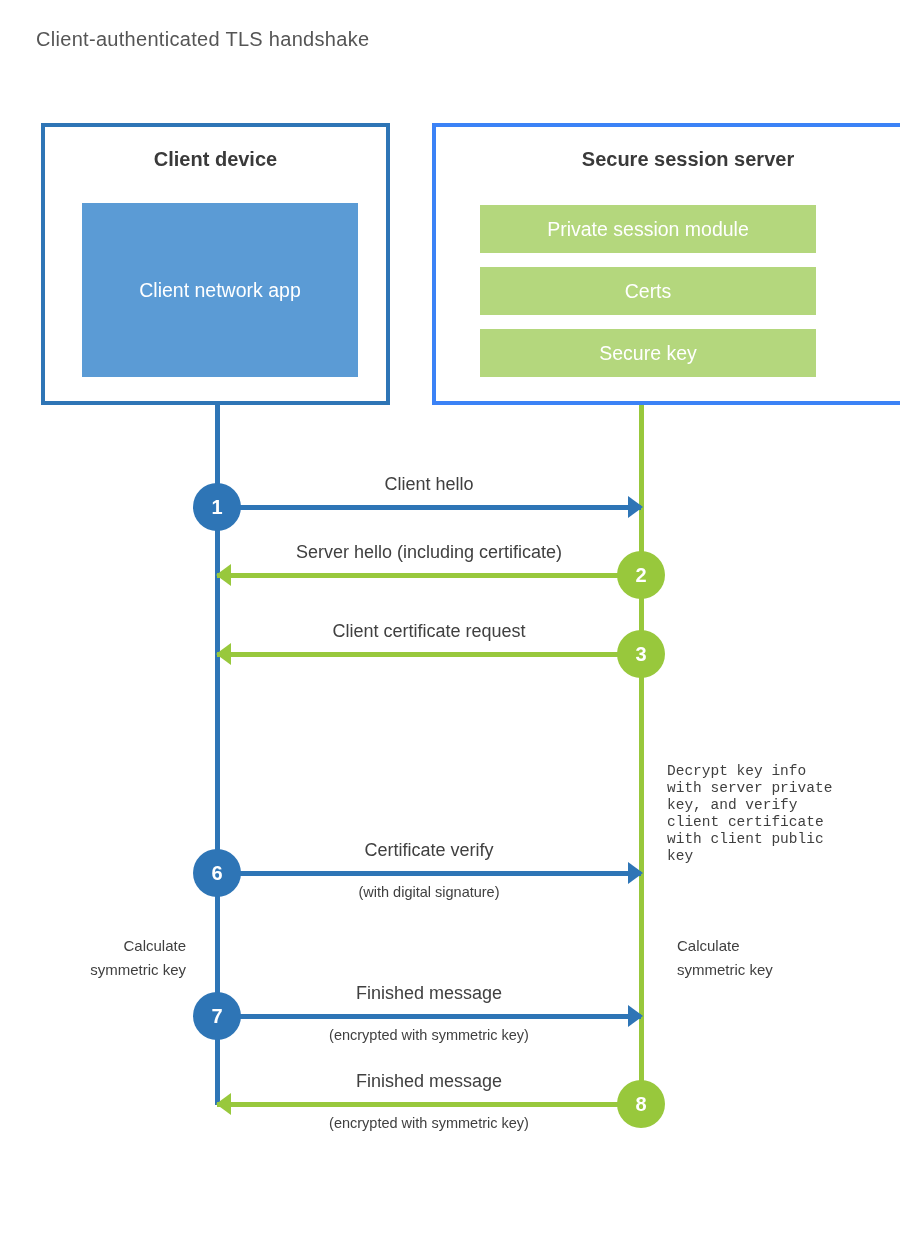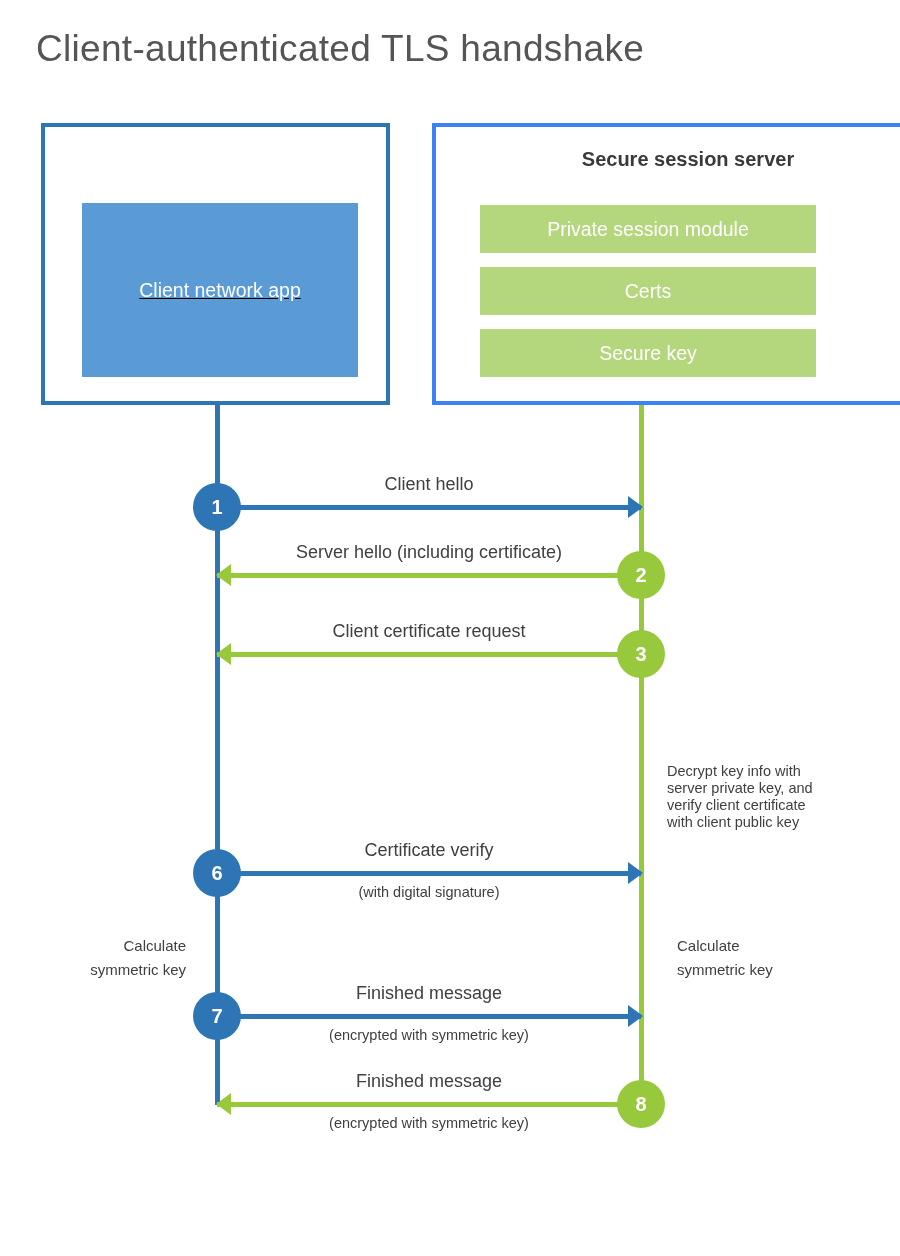--- a/index.html
+++ b/index.html
@@ -1,30 +1,30 @@
 <!DOCTYPE html>
 <html><head>
 <meta charset="utf-8">
 <style>
   * { margin:0; padding:0; box-sizing:border-box; }
   html,body { background:#ffffff; }
   body { font-family:"Liberation Sans", sans-serif; }
   .canvas { position:relative; width:900px; height:1256px; background:#ffffff; overflow:hidden; }
 
-  .page-title { position:absolute; left:36px; top:28px; font-size:37px; font-weight:400;
+  .page-title { position:absolute; left:36px; top:28px; font-size:20px; font-weight:400;
                 color:#555555; letter-spacing:0.3px; }
 
   
   .box { position:absolute; top:123px; height:282px; background:#ffffff; }
   .box.client-box { left:41px; width:349px; border:4px solid #2e75b6; }
   .box.server-box { left:432px; width:512px; border:4px solid #3b82f6; }
   .box-title { margin-top:21px; text-align:center; font-weight:bold; font-size:20px; color:#3a3a3a; }
 
   .client-app { position:absolute; left:37px; top:76px; width:276px; height:174px;
-                background:#5b9bd5; display:flex; align-items:center; justify-content:center;text-decoration:underline; }
+                background:#5b9bd5; display:flex; align-items:center; justify-content:center; }
   .client-app span { display:block; max-width:175px; text-align:center; color:#ffffff;
                      font-size:19.5px; line-height:27px; }
 
   .server-row { position:absolute; left:44px; width:336px; height:48px; background:#b4d77d;
                 display:flex; align-items:center; justify-content:center; }
   .server-row span { color:#ffffff; font-size:19.5px; }
 
   
   .vline { position:absolute; top:405px; width:5px; height:700px; }
   .vline.blue  { left:215px; background:#2e75b6; }
@@ -46,32 +46,33 @@
   .circle { position:absolute; top:16px; width:48px; height:48px; border-radius:50%;
             display:flex; align-items:center; justify-content:center;
             color:#ffffff; font-weight:bold; font-size:20px; }
   .circle.client { left:193px; background:#2e75b6; }
   .circle.server { left:617px; background:#98c83c; }
   .step-sub { position:absolute; left:217px; width:424px; top:51px; text-align:center;
               font-size:14.5px; color:#404040; }
 
   
   .note { position:absolute; color:#3f3f3f; }
-  .note-decrypt { left:667px; top:763px; width:166px; font-size:14.5px; line-height:17px; }
+  .note-decrypt { left:667px; top:763px; width:166px; font-size:14.5px; line-height:17px;font-family:Liberation Mono, monospace; }
   .note-calc-left  { left:66px;  top:934px; width:120px; font-size:15px; line-height:24px; text-align:right; }
   .note-calc-right { left:677px; top:934px; width:120px; font-size:15px; line-height:24px; text-align:left; }
 </style>
 </head>
 <body>
 
 <div class="canvas">
 
   <div class="page-title">Client-authenticated TLS handshake</div>
 
   <div class="box client-box">
+    <div class="box-title">Client device</div>
     <div class="client-app">
       <span>Client network app</span>
     </div>
   </div>
 
   <div class="box server-box">
     <div class="box-title">Secure session server</div>
     <div class="server-row" style="top:78px">
       <span>Private session module</span>
     </div>

